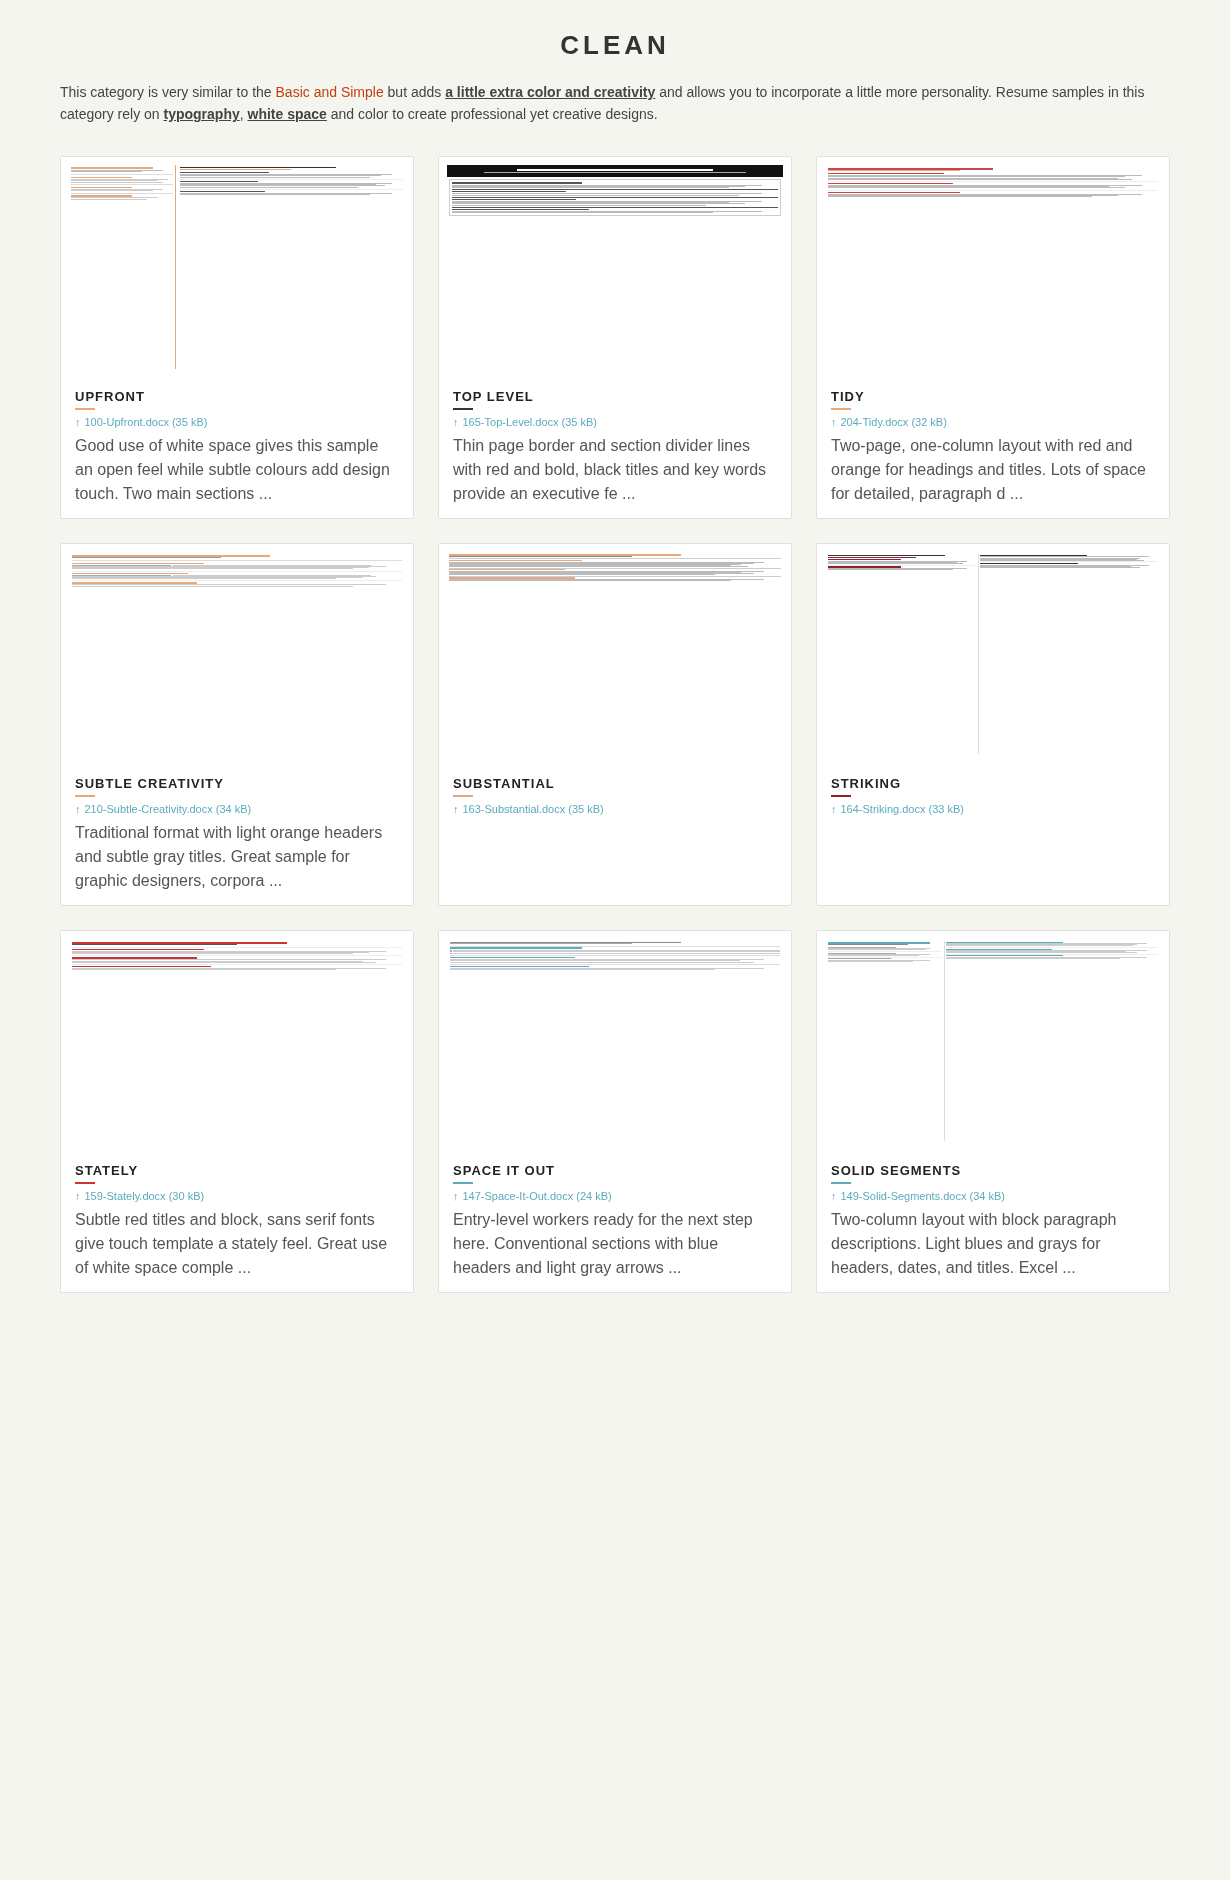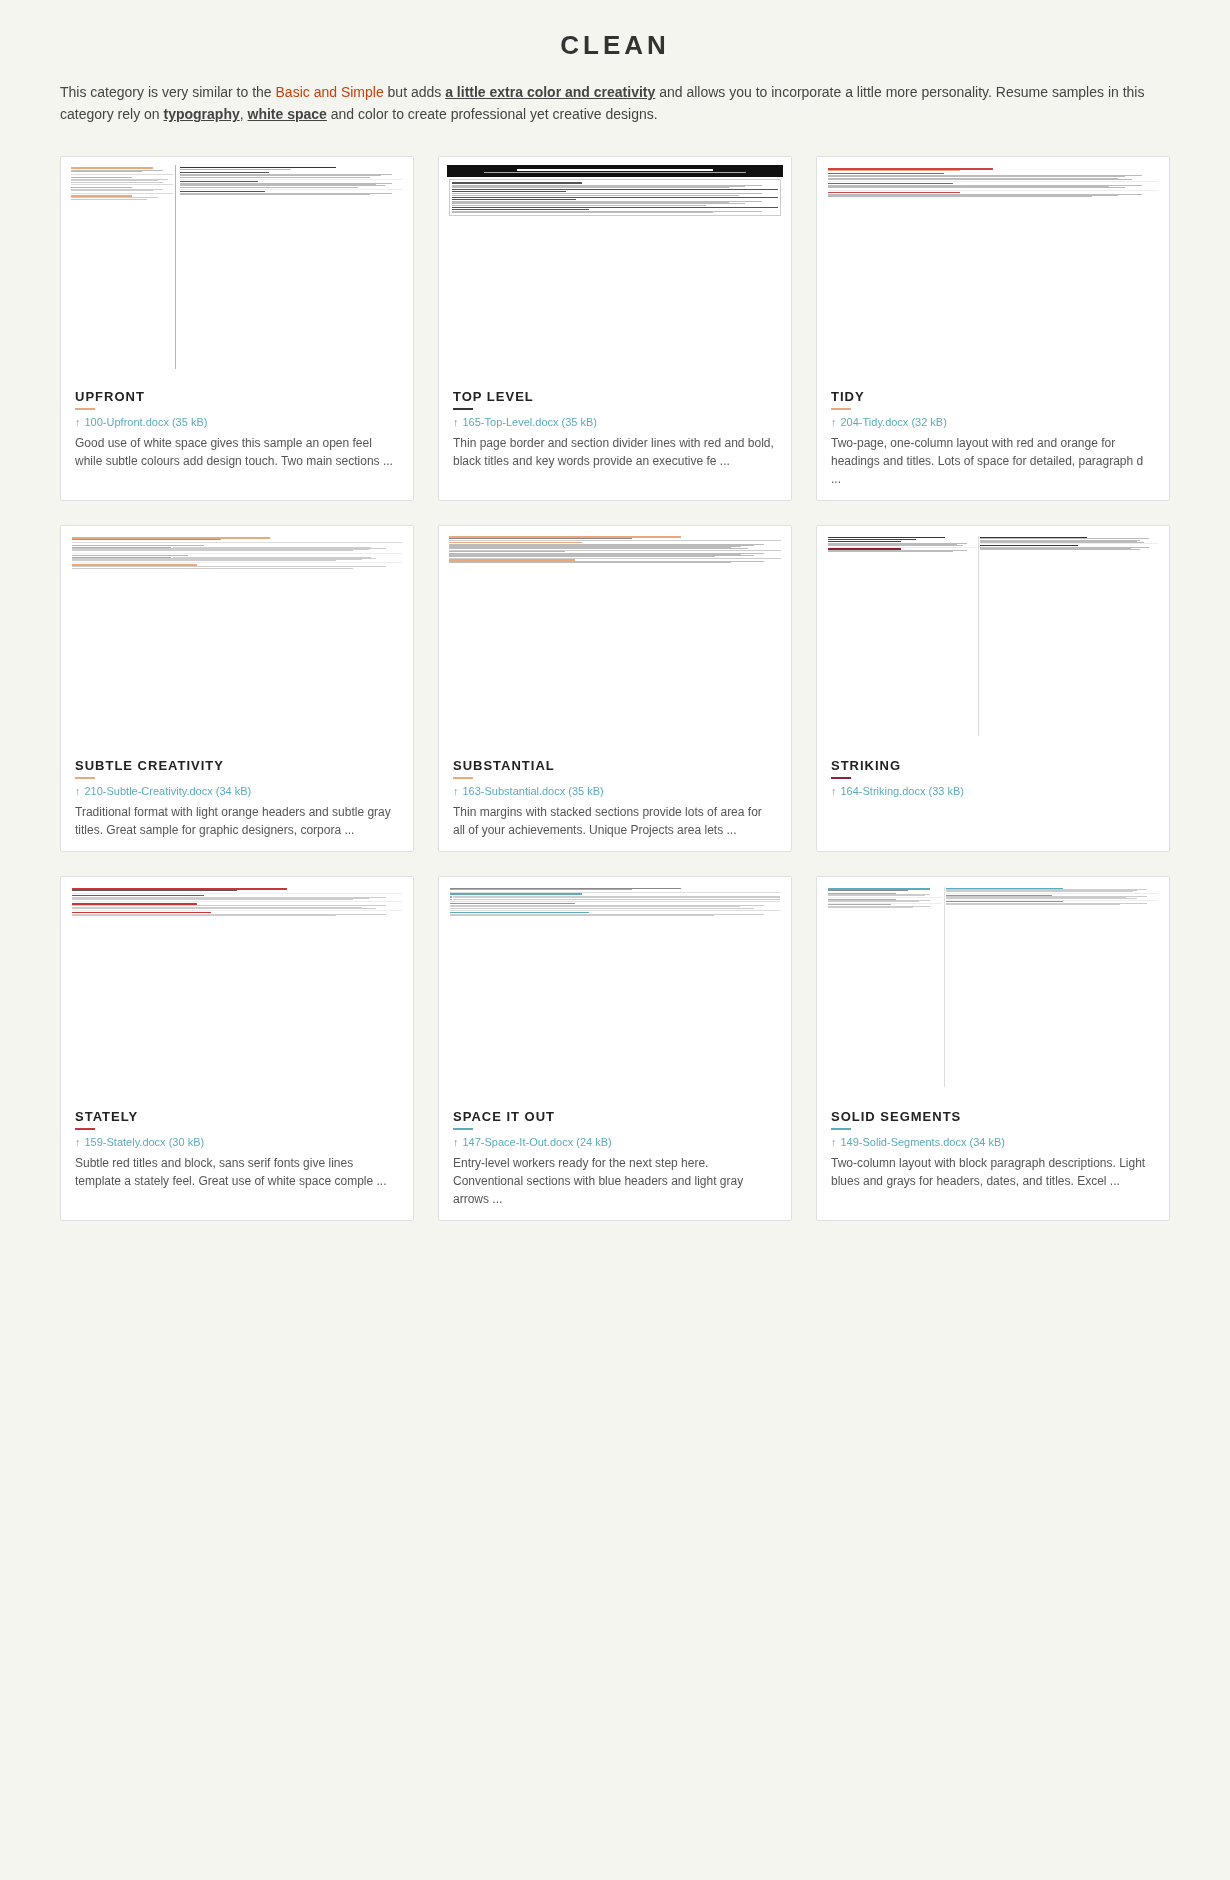--- a/index.html
+++ b/index.html
@@ -96,21 +96,21 @@
     }
     .card-file {
       font-size: 11px;
       color: #5aabbb;
       margin-bottom: 6px;
       display: flex;
       align-items: center;
       gap: 4px;
     }
     .card-desc {
-      font-size: 12px;
+      font-size: 16px;
       color: #555;
       line-height: 1.5;
     }
     .divider-line {
       width: 20px;
       height: 2px;
       background: #e8a87c;
       margin-bottom: 6px;
     }
     .divider-line-blue {
@@ -338,21 +338,20 @@
           </div>
         </div>
       </div>
       <div class="card-info">
         <div class="card-name">SUBSTANTIAL</div>
         <div class="divider-line"></div>
         <div class="card-file">
           <span>↑</span>
           <span>163-Substantial.docx (35 kB)</span>
         </div>
-        <div class="card-desc">Thin margins with stacked sections provide lots of area for all of your achievements. Unique Projects area lets ...</div>
       </div>
     </div>
 
     <div class="card">
       <div class="card-preview">
         <div class="download-badge">206 downloads</div>
         <div class="resume-preview">
           <div class="resume-mock" style="display:flex;gap:2px;padding:2px;">
             <div style="width:45%;padding:1px;">
               <div style="height:1.5px;background:#333;width:80%;margin-bottom:0.5px;border-radius:0.3px;"></div>
@@ -415,21 +414,21 @@
           </div>
         </div>
       </div>
       <div class="card-info">
         <div class="card-name">STATELY</div>
         <div class="divider-line" style="background:#cc3333;"></div>
         <div class="card-file">
           <span>↑</span>
           <span>159-Stately.docx (30 kB)</span>
         </div>
-        <div class="card-desc">Subtle red titles and block, sans serif fonts give lines template a stately feel. Great use of white space comple ...</div>
+        <div class="card-desc">Subtle red titles and block, sans serif fonts give touch template a stately feel. Great use of white space comple ...</div>
       </div>
     </div>
 
     <div class="card">
       <div class="card-preview">
         <div class="download-badge">219 downloads</div>
         <div class="resume-preview">
           <div class="resume-mock" style="padding:3px;">
             <div style="height:1px;background:#888;width:70%;margin-bottom:0.5px;border-radius:0.3px;"></div>
             <div style="height:0.8px;background:#aaa;width:55%;margin-bottom:2px;border-radius:0.3px;"></div>

